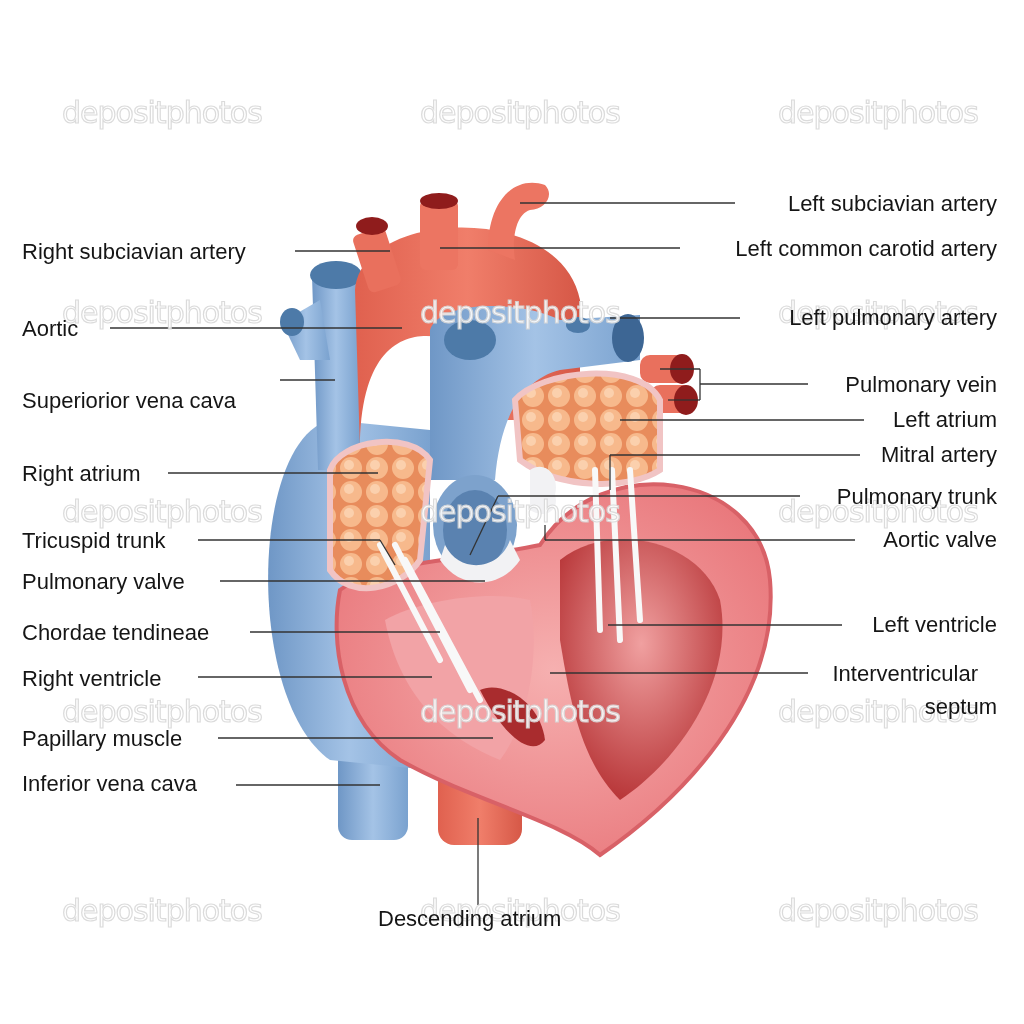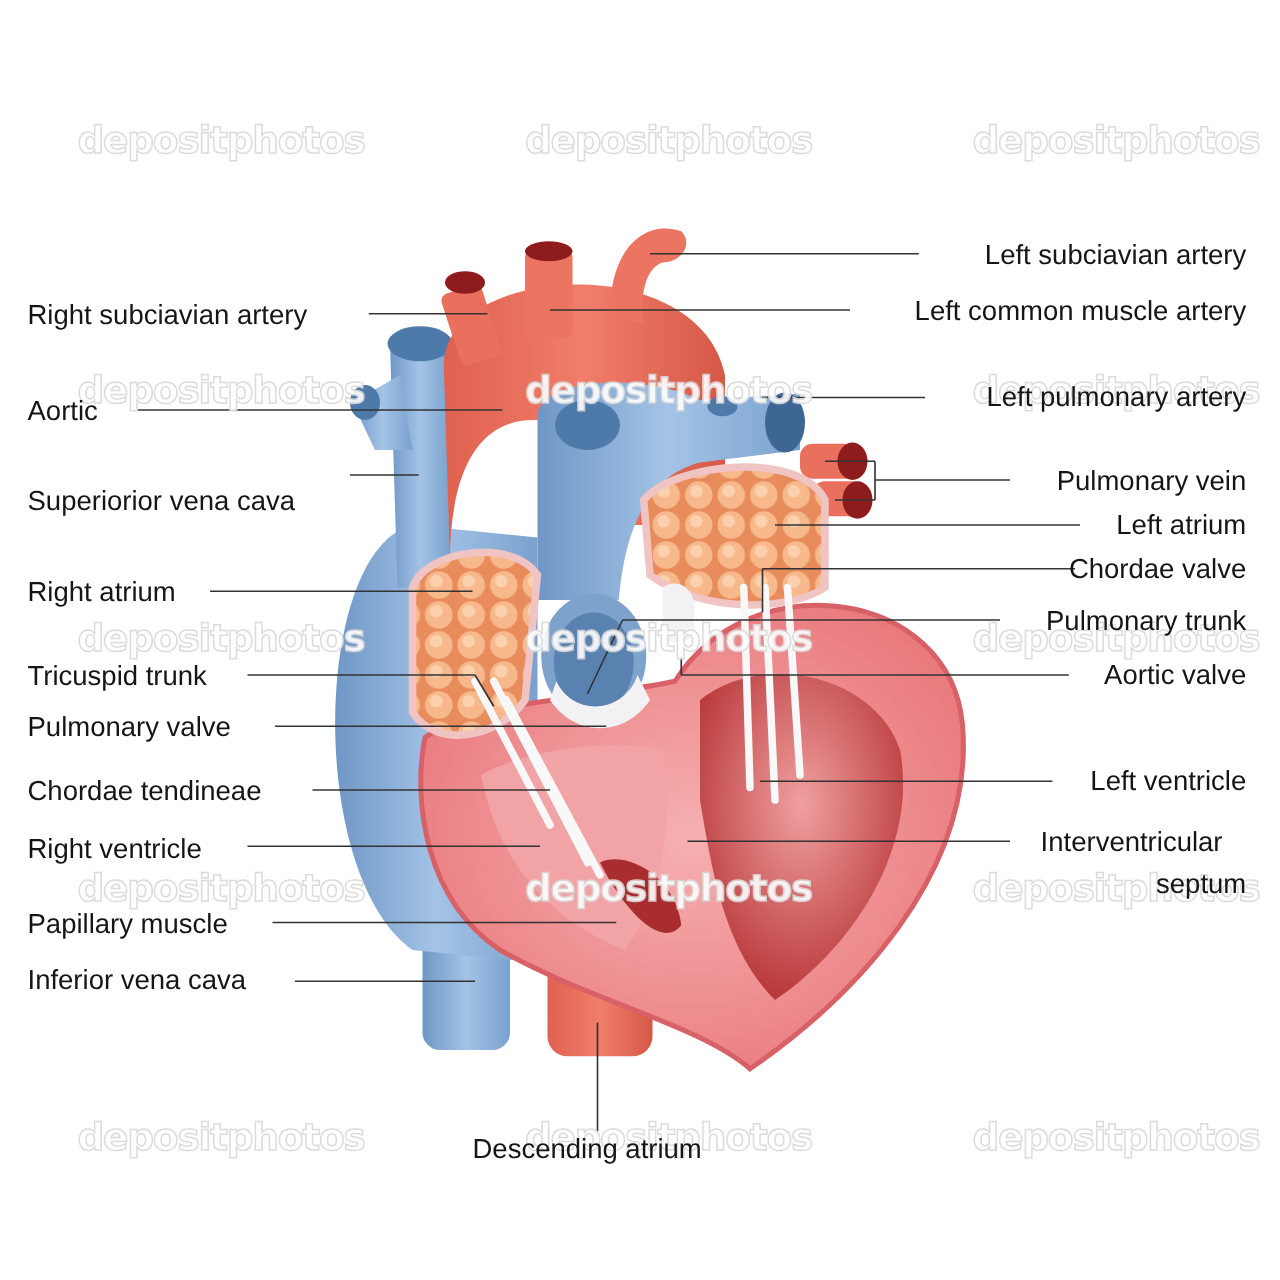--- a/index.html
+++ b/index.html
@@ -1,20 +1,20 @@
 <!DOCTYPE html>
 <html><head>
 <meta charset="utf-8">
 <style>
   html, body { margin:0; padding:0; background:#ffffff; }
   body { width:1024px; height:1024px; position:relative; overflow:hidden;
          font-family:"Liberation Sans", sans-serif; color:#111; }
   .label { position:absolute; font-size:22px; line-height:24px; white-space:nowrap; color:#151515; }
   .label.right { text-align:center; }
-  .wm { position:absolute; font-family:"DejaVu Sans", sans-serif; font-size:30px; font-weight:bold;
+  .wm { position:absolute; font-family:"DejaVu Sans", sans-serif; font-size:30px; font-weight:normal;
         color:#fff; -webkit-text-stroke:1.2px #d8d8d8; letter-spacing:-1px; opacity:.9; }
   svg.art { position:absolute; left:0; top:0; }
 </style>
 </head>
 <body>
 
 <svg class="art" width="1024" height="1024" viewBox="0 0 1024 1024">
   <defs>
     <linearGradient id="blueG" x1="0" x2="1">
       <stop offset="0" stop-color="#6f97c6"></stop>
@@ -149,24 +149,24 @@
 <div class="label" style="left:22px;top:389px">Superiorior vena cava</div>
 <div class="label" style="left:22px;top:462px">Right atrium</div>
 <div class="label" style="left:22px;top:529px">Tricuspid trunk</div>
 <div class="label" style="left:22px;top:570px">Pulmonary valve</div>
 <div class="label" style="left:22px;top:621px">Chordae tendineae</div>
 <div class="label" style="left:22px;top:667px">Right ventricle</div>
 <div class="label" style="left:22px;top:727px">Papillary muscle</div>
 <div class="label" style="left:22px;top:772px">Inferior vena cava</div>
 
 <div class="label right" style="right:27px;top:192px">Left subciavian artery</div>
-<div class="label right" style="right:27px;top:237px">Left common muscle artery</div>
+<div class="label right" style="right:27px;top:237px">Left common carotid artery</div>
 <div class="label right" style="right:27px;top:306px">Left pulmonary artery</div>
 <div class="label right" style="right:27px;top:373px">Pulmonary vein</div>
 <div class="label right" style="right:27px;top:408px">Left atrium</div>
-<div class="label right" style="right:27px;top:443px">Chordae valve</div>
+<div class="label right" style="right:27px;top:443px">Mitral artery</div>
 <div class="label right" style="right:27px;top:485px">Pulmonary trunk</div>
 <div class="label right" style="right:27px;top:528px">Aortic valve</div>
 <div class="label right" style="right:27px;top:613px">Left ventricle</div>
 <div class="label right" style="right:46px;top:662px">Interventricular</div>
 <div class="label right" style="right:27px;top:695px">septum</div>
 
 <div class="label" style="left:378px;top:907px">Descending atrium</div>
 
 </body></html>

